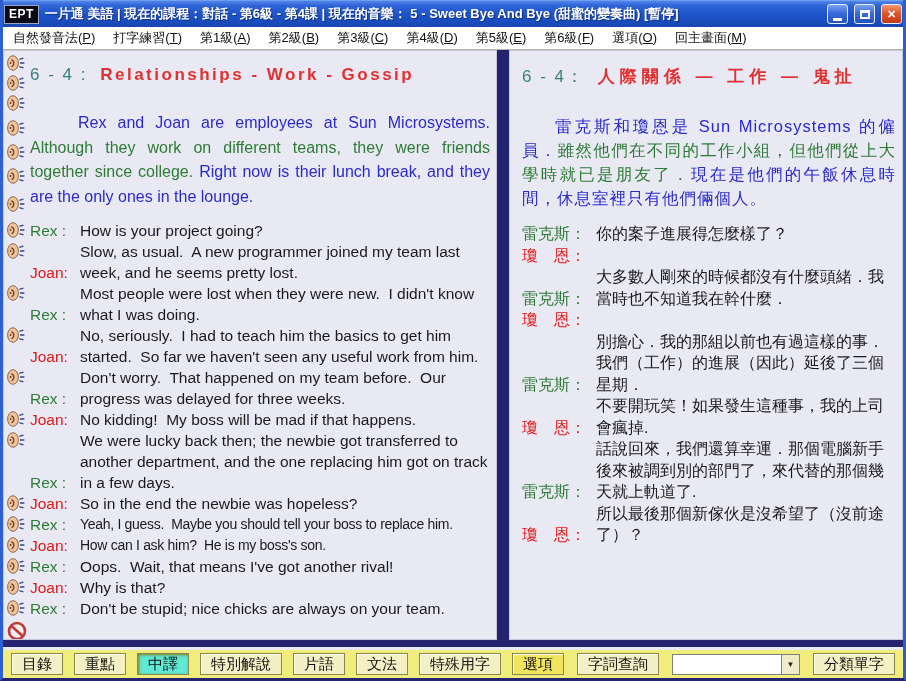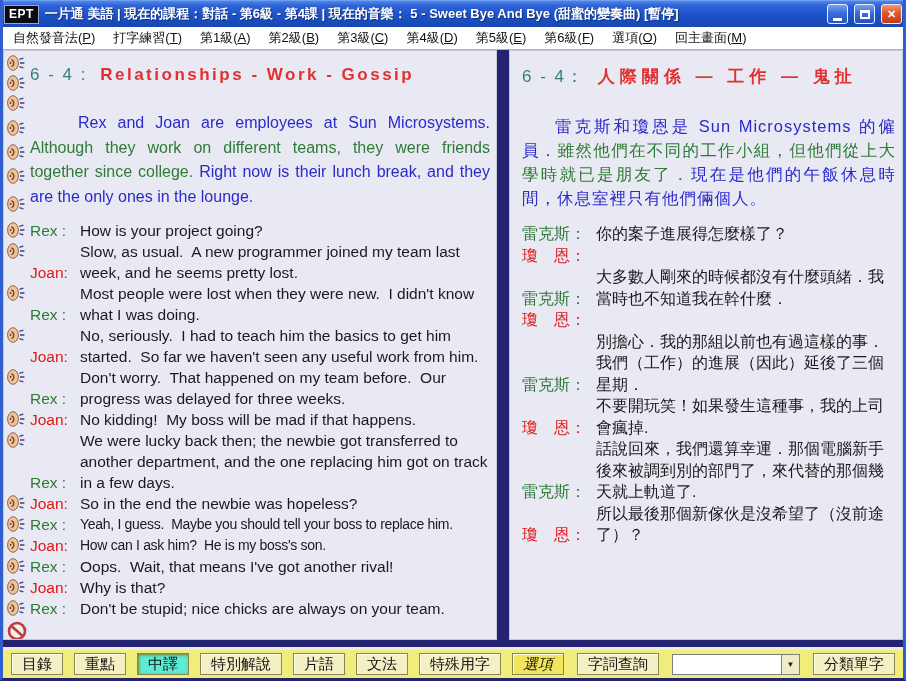--- a/index.html
+++ b/index.html
@@ -83,21 +83,21 @@
     background:var(--toolbar_bg);
     display:flex;align-items:center;padding:0 8px;gap:13px;font-size:15px;
   }
   #toolbar-buttons{display:flex;gap:11px;}
   .tb-btn{
     height:22px;padding:1px 10px 0;background:#F3F0C6;color:#111;
     border:1px solid #8A8650;box-shadow:inset 1px 1px 0 #FFFFF2;
     font-size:15px;font-family:inherit;white-space:nowrap;cursor:default;
   }
   .tb-btn.active{background:#5eead4;box-shadow:inset 1px 1px 3px #857A18;}
-  .tb-btn.tint{background:#F0E55C;font-style:italic;}
+  .tb-btn.tint{background:#F0E55C;}
   #combo{
     width:168px;height:21px;background:#FFF;border:1px solid #7F7F7F;
     display:flex;align-items:stretch;
   }
   #combo-value{flex:1;font-size:13px;padding:2px 4px;}
   #combo-btn{
     width:18px;border:none;border-left:1px solid #7F7F7F;background:#F0ECC8;
     font-size:8px;color:#222;padding:0;cursor:default;
   }
 </style>

